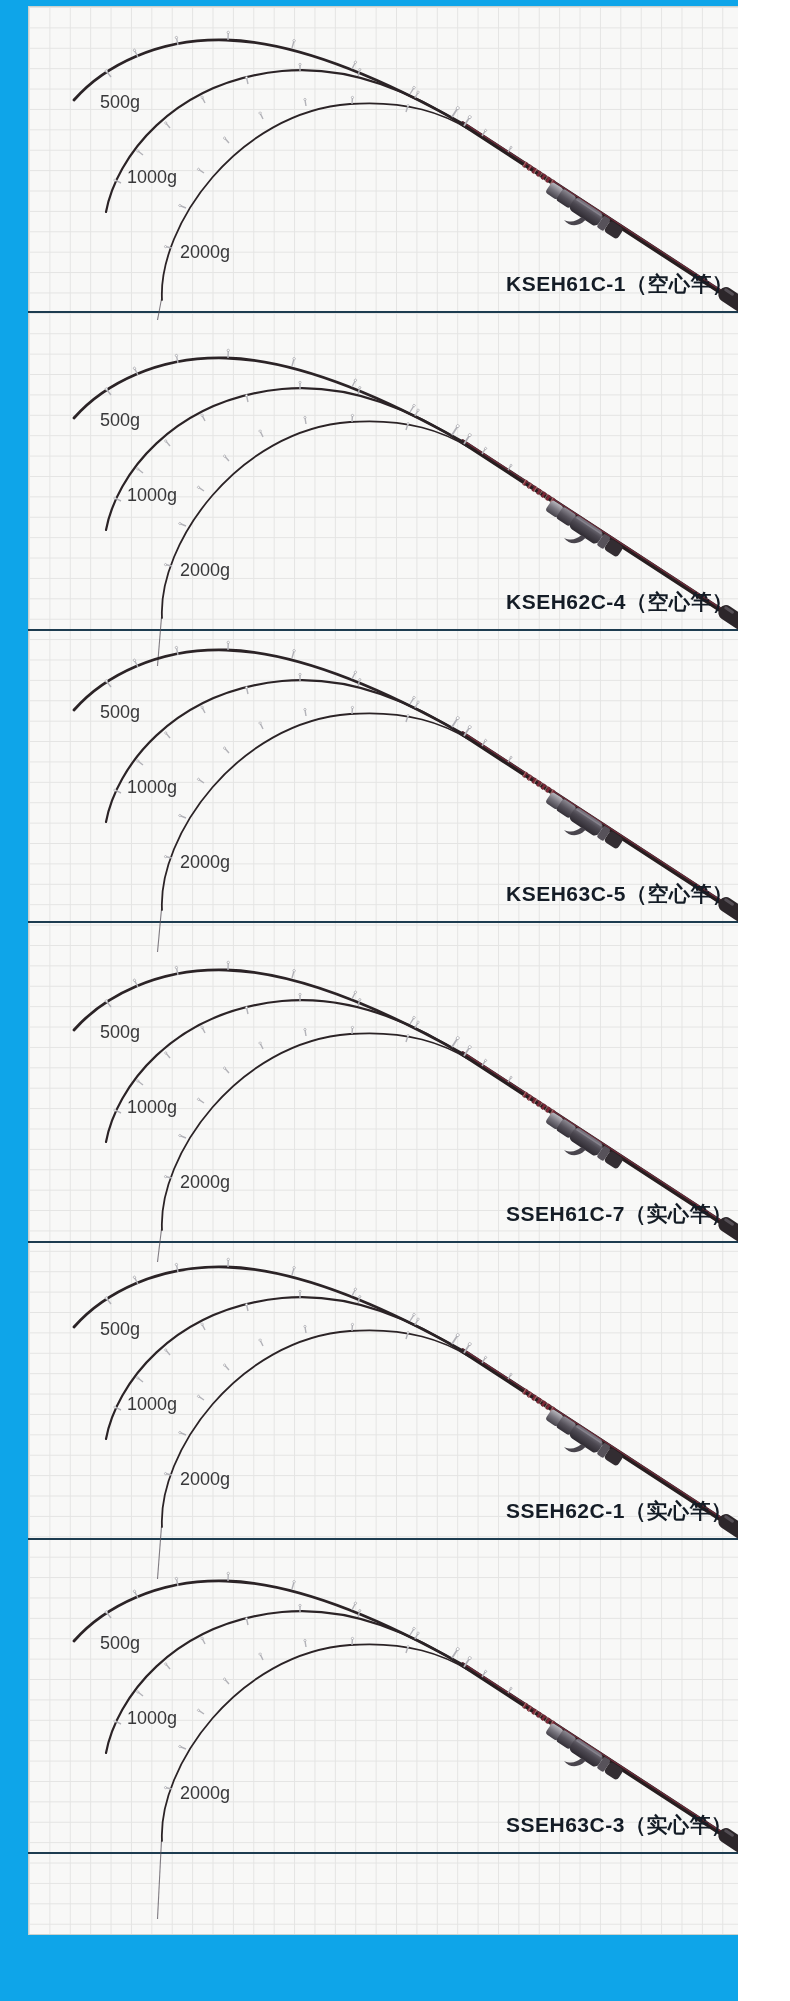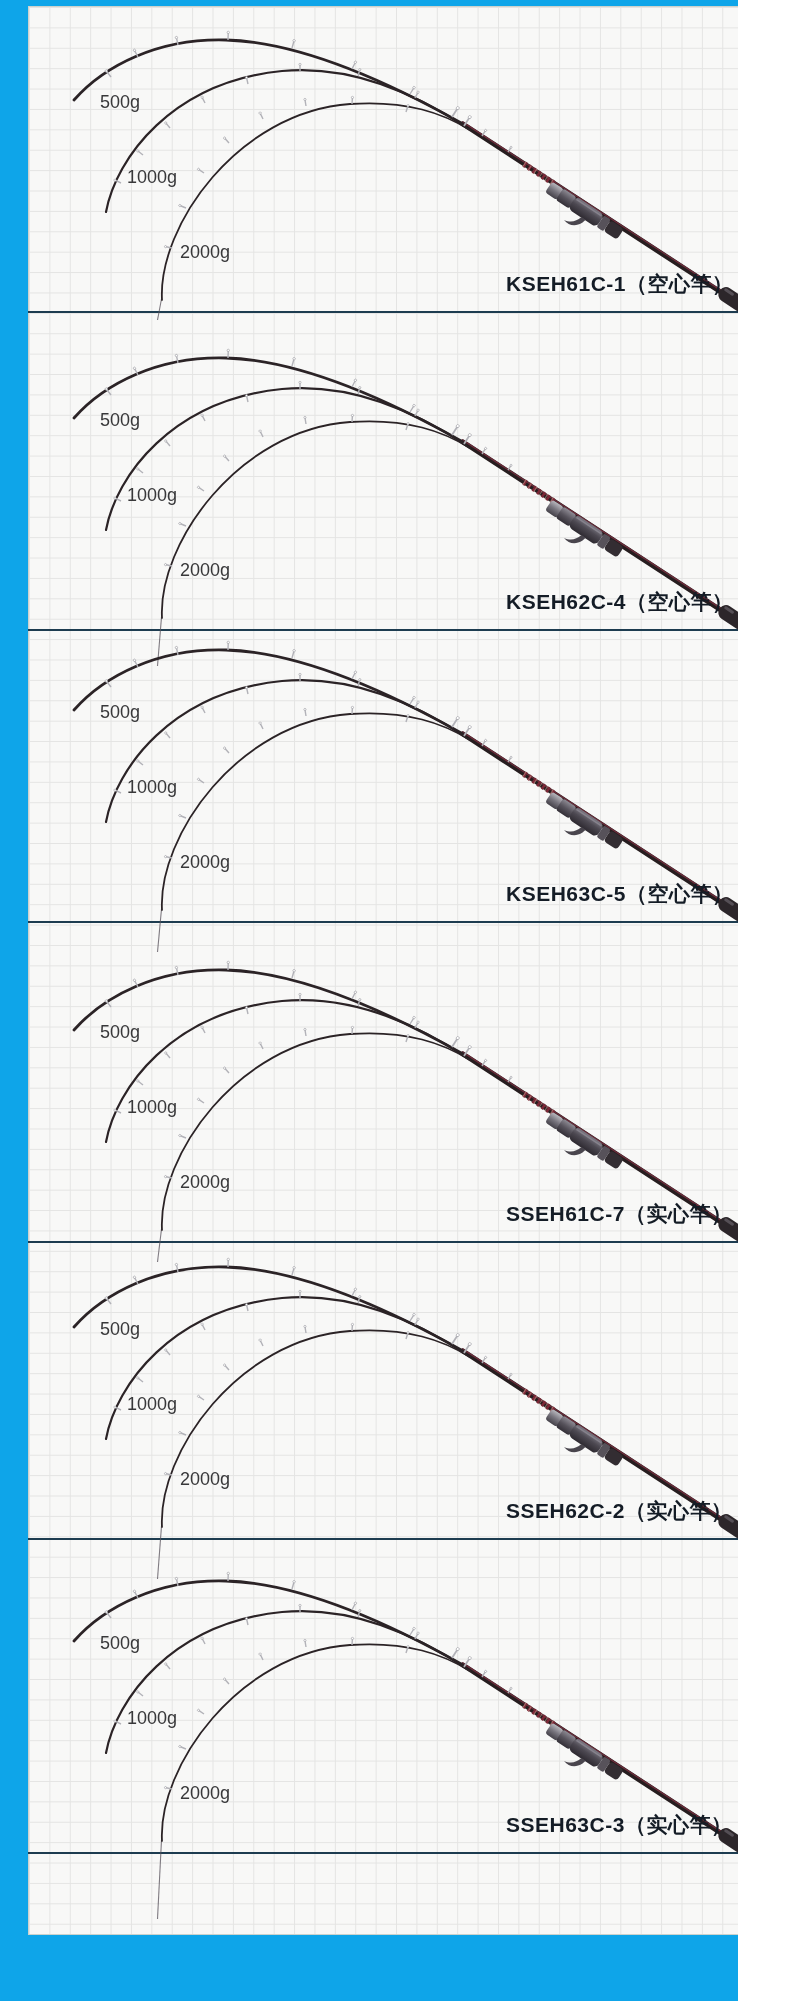--- a/index.html
+++ b/index.html
@@ -927,21 +927,21 @@
       <g transform="translate(734 300) rotate(33.5)">
         <rect x="-17" y="-7.5" width="33" height="15" rx="7" fill="#2c262a"></rect>
         <rect x="-14" y="-5.5" width="11" height="3" rx="1.5" fill="#5d575e" opacity=".85"></rect>
         <circle cx="8" cy="1" r="1.5" fill="#6a646b"></circle>
       </g>
     </svg>
 
     <span class="load-label" style="left: 100px; top: 92px;">500g</span>
     <span class="load-label" style="left: 127px; top: 167px;">1000g</span>
     <span class="load-label" style="left: 180px; top: 242px;">2000g</span>
-    <div class="model-label">SSEH62C-2（实心竿）</div>
+    <div class="model-label">SSEH62C-1（实心竿）</div>
   </div>
     <div class="panel" style="top: 1541px;">
     <svg width="790" height="385" viewBox="0 0 790 385">
       <defs>
         <linearGradient id="gSeat" x1="0" y1="0" x2="0" y2="1">
           <stop offset="0" stop-color="#7d7a84"></stop>
           <stop offset="0.45" stop-color="#4d4952"></stop>
           <stop offset="1" stop-color="#2e2a31"></stop>
         </linearGradient>
         <linearGradient id="gMetal" x1="0" y1="0" x2="0" y2="1">

